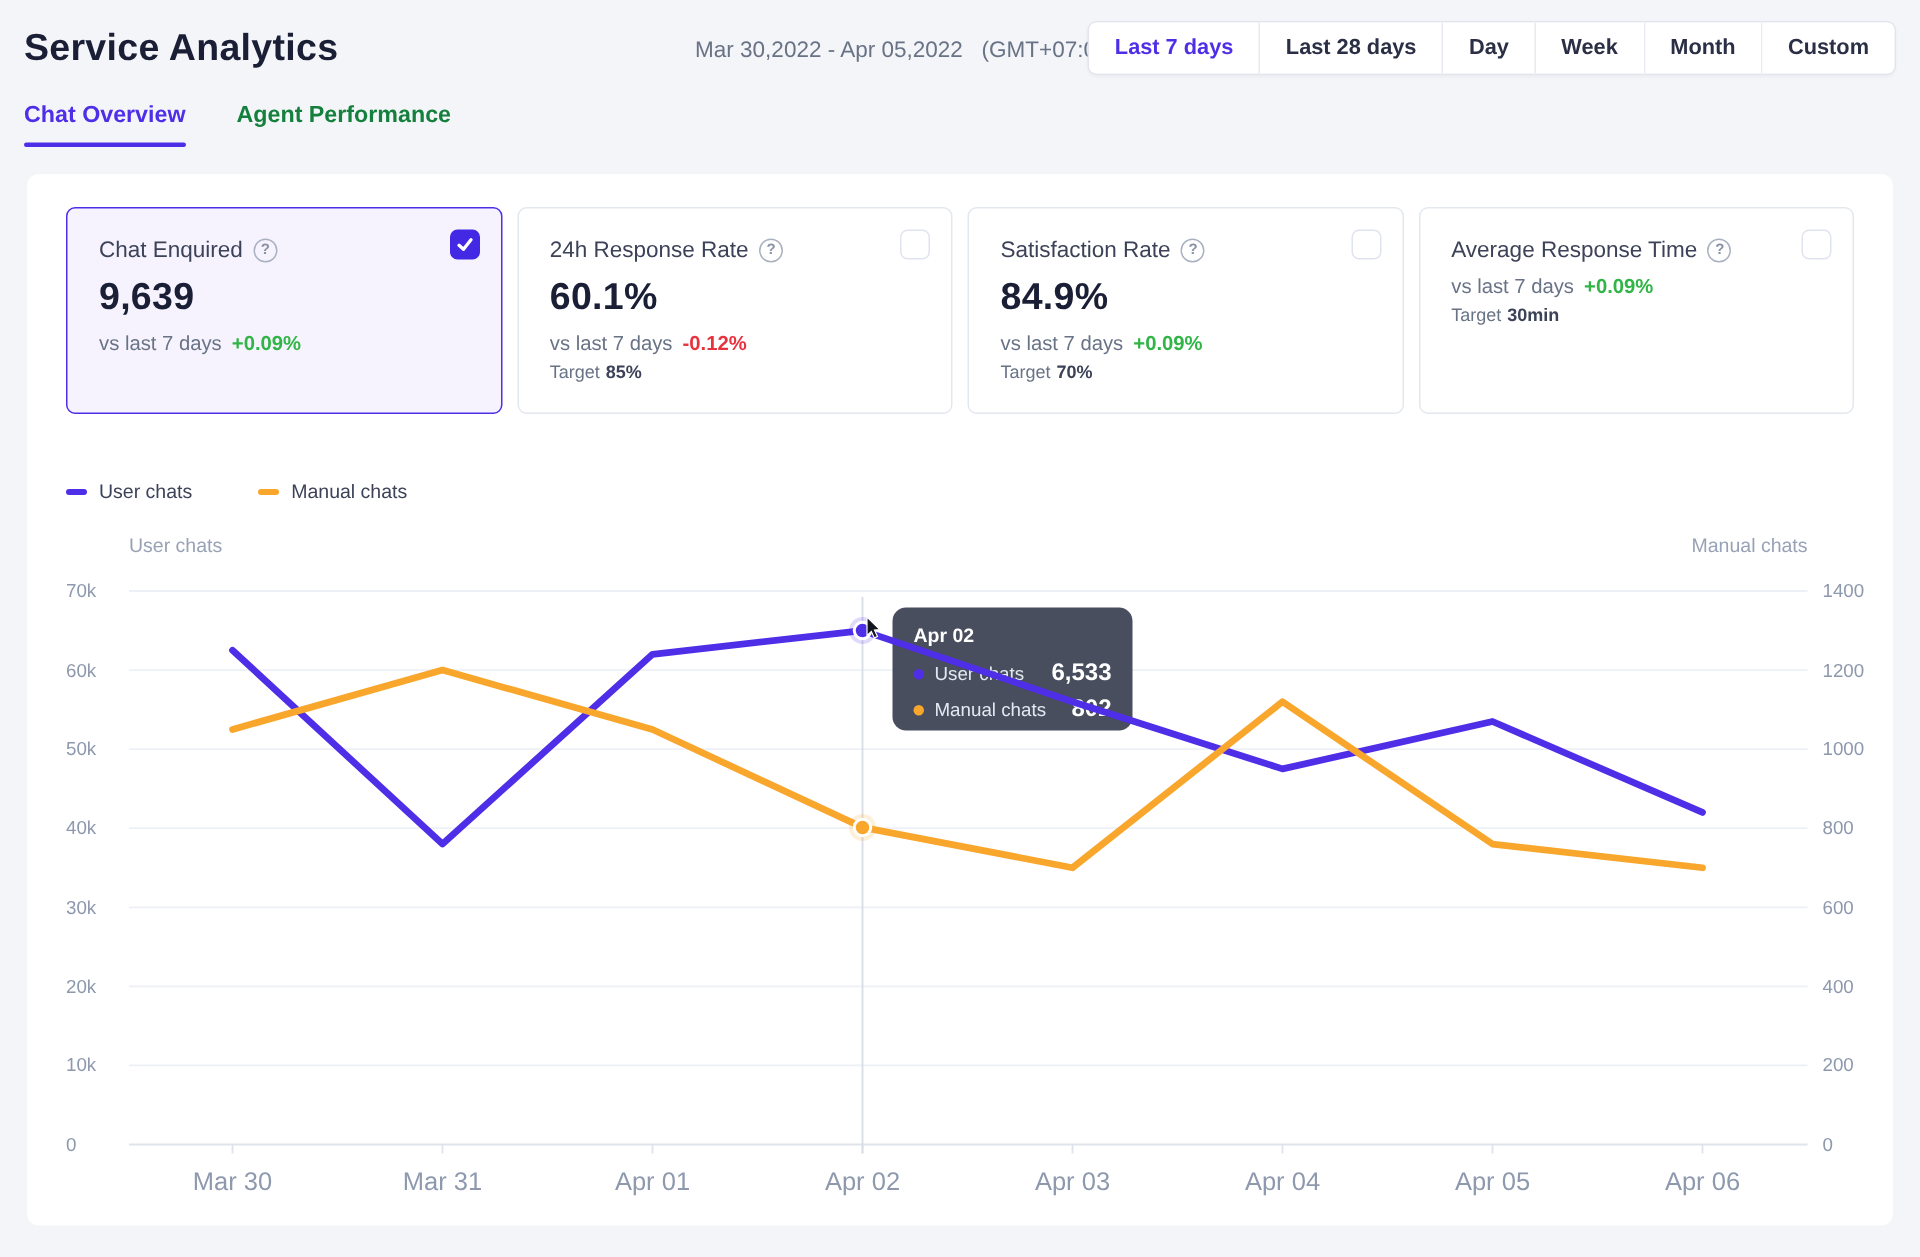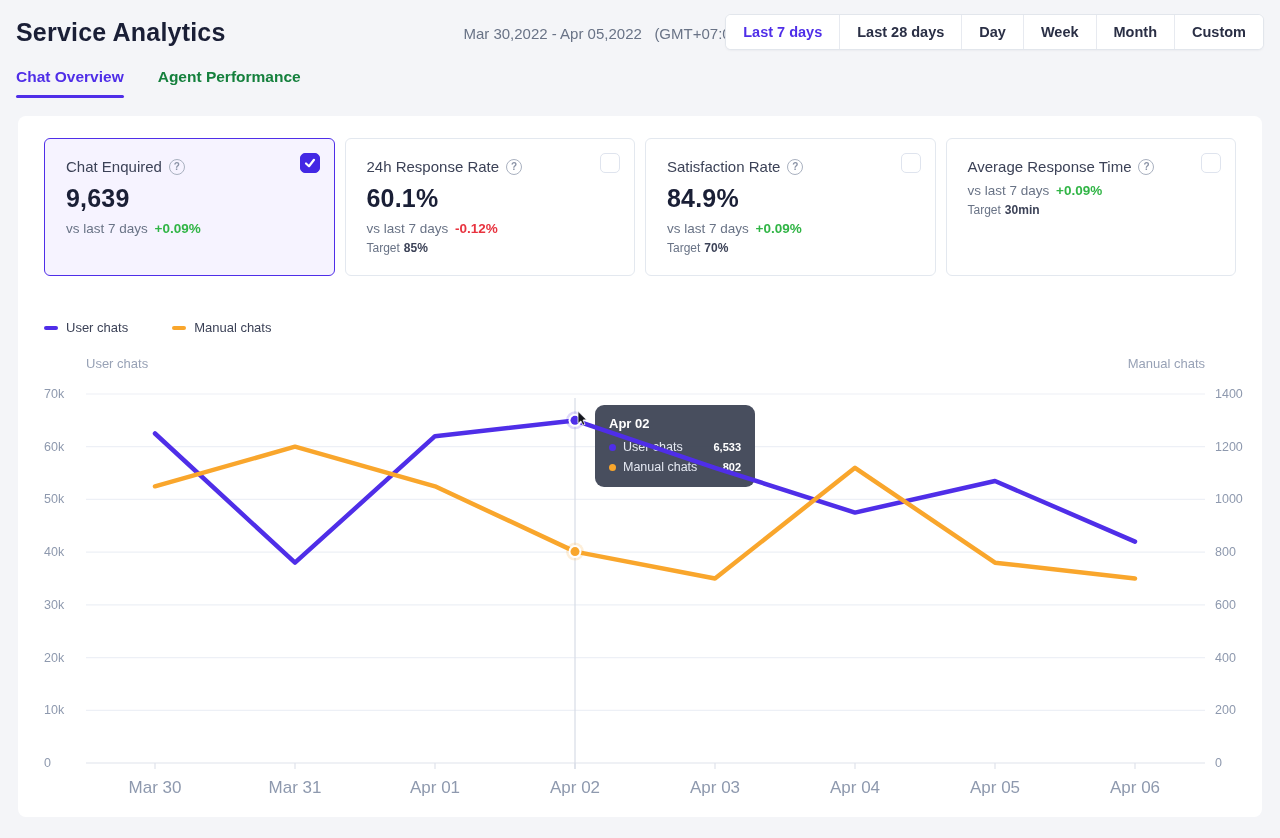--- a/index.html
+++ b/index.html
@@ -54,21 +54,21 @@
   .ylabel { position:absolute; font-size:12.5px; color:#8E99AE; }
   .ylabel.left { width:32px; }
   .ylabel.right { left:1171px; text-align:left; }
   .xlabel { position:absolute; width:80px; text-align:center; font-size:17px; color:#8E99AE; top:426px; }
 
   
   .tooltip { position:absolute; left:551px; top:53px; width:160px; height:82px; background:rgba(62,68,85,0.95); border-radius:9px; z-index:1; padding:11px 14px 10px 14px; color:#fff; }
   .tooltip-title { font-size:13px; font-weight:bold; margin-bottom:9px; }
   .tooltip-row { display:flex; align-items:center; font-size:12.5px; margin-bottom:6px; color:#E4E8F2; }
   .tooltip-dot { width:7px; height:7px; border-radius:50%; margin-right:7px; flex:none; }
-  .tooltip-val { margin-left:auto; font-weight:bold; color:#fff; font-size:11px; }
+  .tooltip-val { margin-left:auto; font-weight:bold; color:#fff; font-size:16px; }
 </style>
 </head>
 <body>
 
 <div class="header">
   <div class="page-title">Service Analytics</div>
   <div class="date-range">
     <span>Mar 30,2022 - Apr 05,2022</span>
     <span>&nbsp;</span>
     <span>(GMT+07:00)</span>

